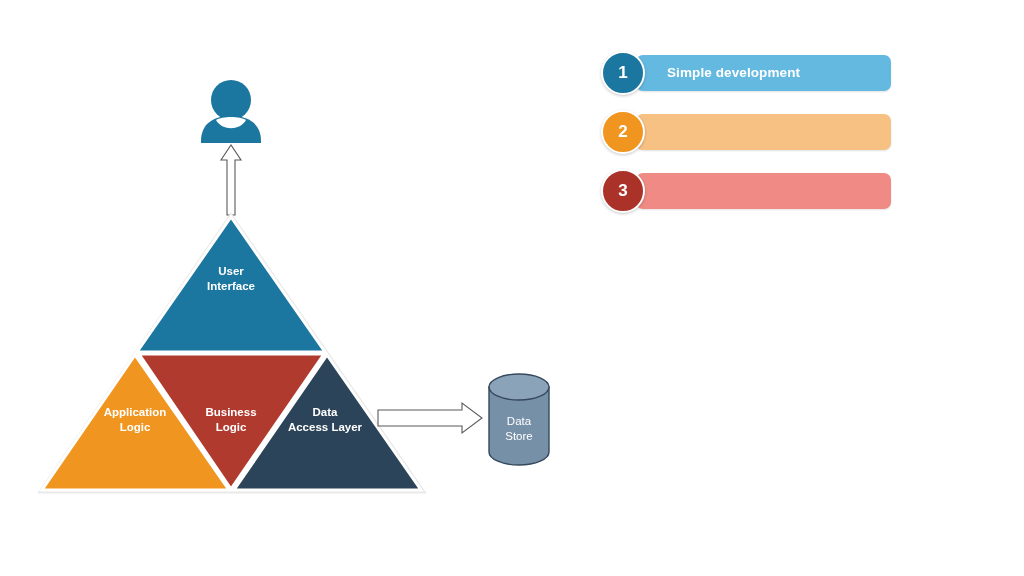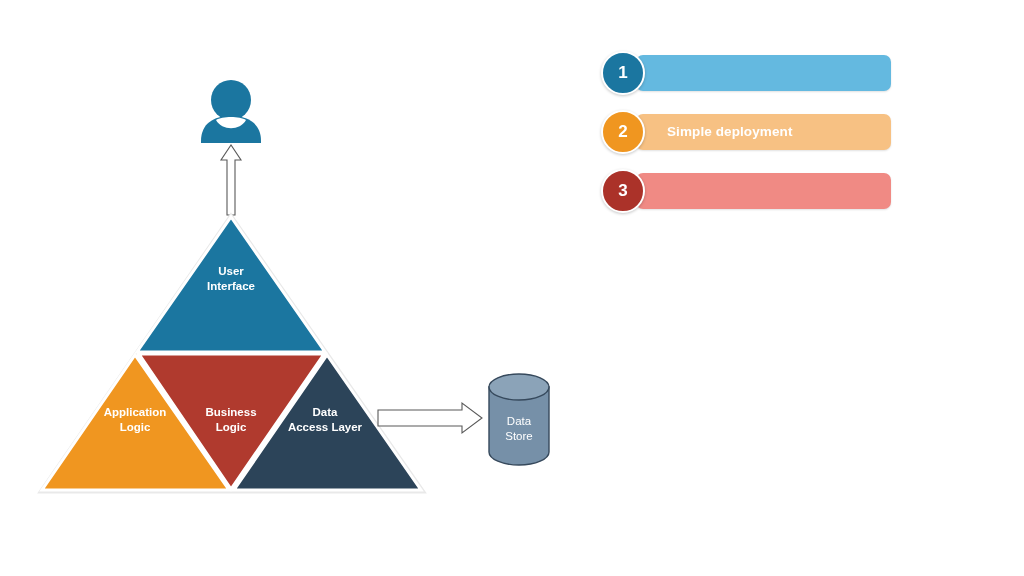--- a/index.html
+++ b/index.html
@@ -167,27 +167,27 @@
       <text class="store-label" x="519" y="422">Data</text>
       <text class="store-label" x="519" y="437">Store</text>
     </g>
 
   </svg>
 
   <div class="legend">
 
     <div class="legend-row">
       <div class="legend-bar" style="background:#64b9e0;"></div>
+      <div class="legend-text">Simple development</div>
       <div class="legend-circle" style="background:#1b76a0;"></div>
       <div class="legend-num">1</div>
     </div>
 
     <div class="legend-row">
       <div class="legend-bar" style="background:#f7c183;"></div>
-      <div class="legend-text">Simple deployment</div>
       <div class="legend-circle" style="background:#f09620;"></div>
       <div class="legend-num">2</div>
     </div>
 
     <div class="legend-row">
       <div class="legend-bar" style="background:#f08a84;"></div>
       <div class="legend-circle" style="background:#ab3229;"></div>
       <div class="legend-num">3</div>
     </div>
 

